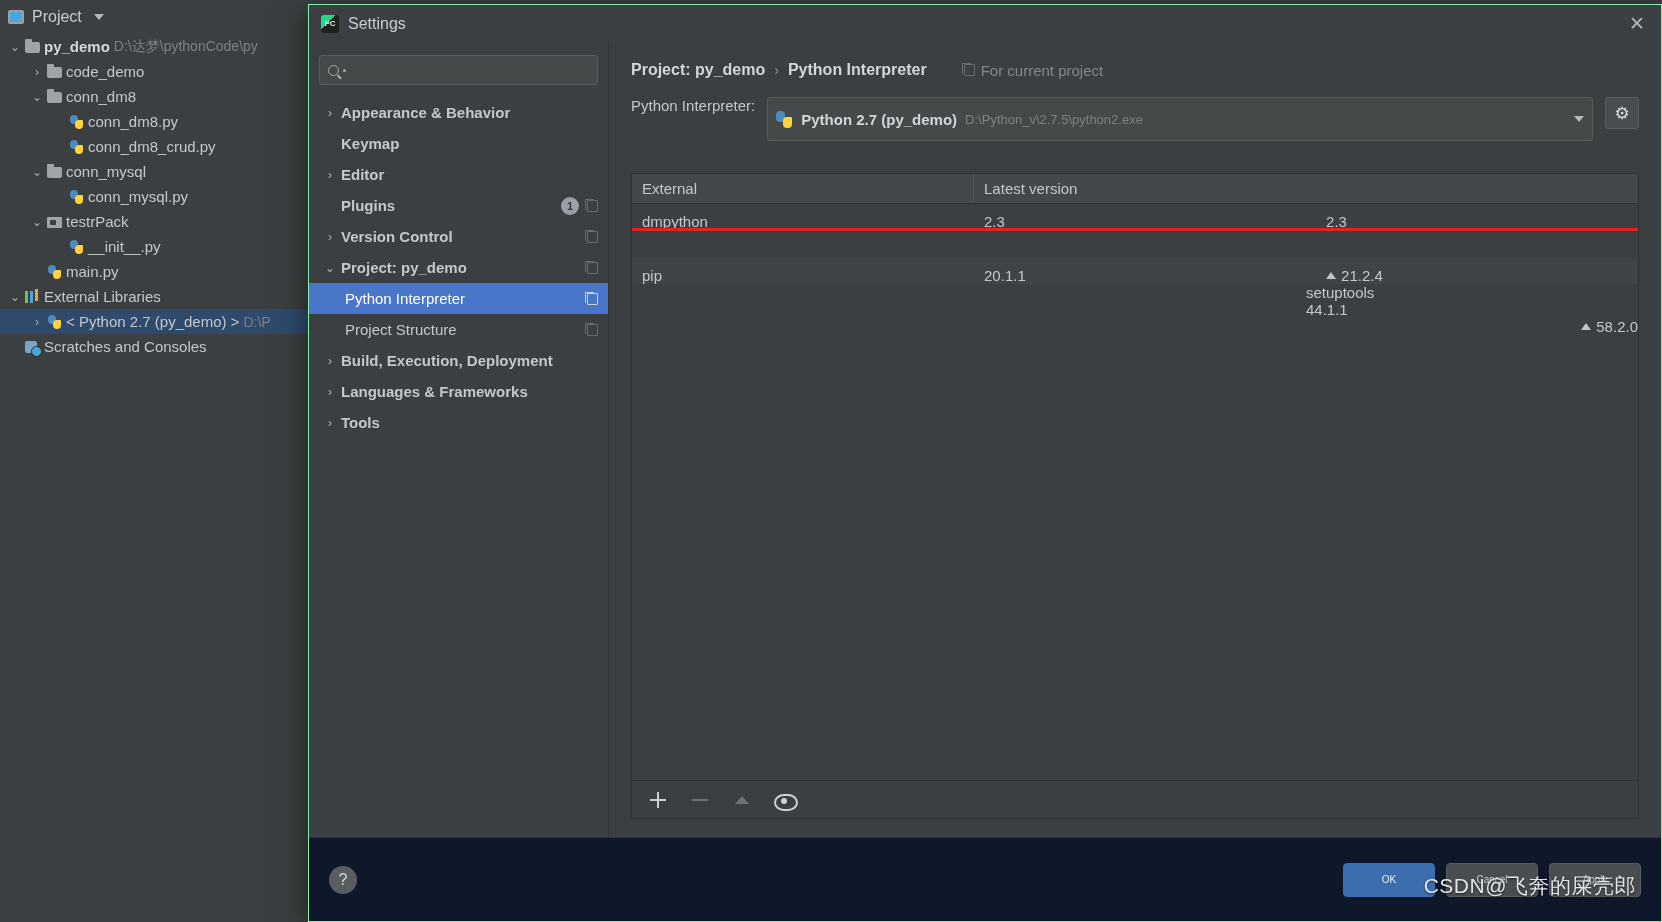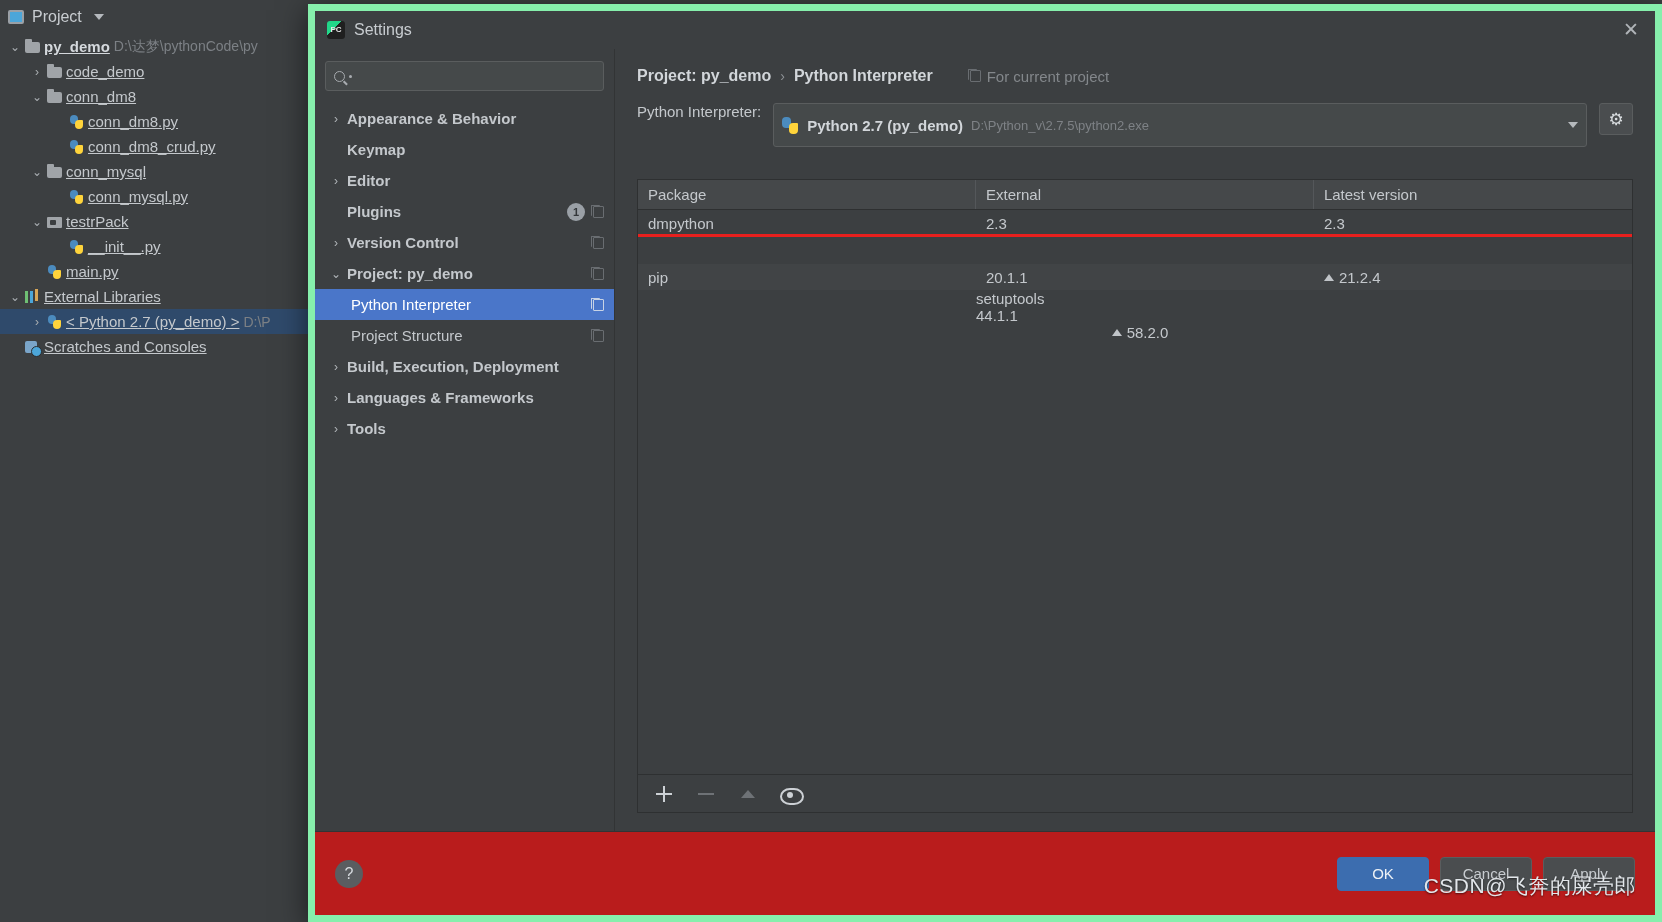--- a/index.html
+++ b/index.html
@@ -70,28 +70,28 @@
     background: #6fbf73; box-shadow: 5px 0 0 #4ca6d9, 10px -2px 0 #d8a657;
   }
   .ic-scratch::before {
     content: ""; position: absolute; left: 1px; top: 3px; width: 12px; height: 12px;
     background: #7aa5c9; border-radius: 2px;
   }
   .ic-scratch::after {
     content: ""; position: absolute; left: 7px; top: 8px; width: 9px; height: 9px;
     background: #4ca6d9; border-radius: 50%; border: 1px solid #2b2d2f;
   }
-  .tree-name { color: #c4c8cc; text-decoration: underline; }
+  .tree-name { color: #c4c8cc; }
   .tree-name.bold { font-weight: bold; color: #d4d8dc; }
   .tree-path { color: #7c8085; font-size: 14px; margin-left: 4px; }
 
   
   .dlg {
     position: absolute; left: 308px; top: 4px; width: 1354px; height: 918px;
-    background: #b91c1c; border: 7px solid #86efac;
+    background: #0f172a; border: 1px solid #86efac;
     box-shadow: 0 6px 28px rgba(0,0,0,.55);
   }
   .dlg-title {
     height: 38px; display: flex; align-items: center; gap: 9px; padding-left: 12px;
     background: #3c3f41; position: relative;
   }
   .pc-logo {
     width: 18px; height: 18px; border-radius: 3px;
     background: linear-gradient(135deg, #21d789 0%, #21d789 40%, #1f1f1f 40%);
     position: relative; flex: none; overflow: hidden;
@@ -204,21 +204,21 @@
   }
   .tbl-head { display: flex; height: 30px; background: #45484a; border-bottom: 1px solid #2e3031; }
   .th {
     color: #c4c8cc; font-size: 15px; display: flex; align-items: center; padding-left: 10px;
     border-right: 1px solid #54575a;
   }
   .th:last-child { border-right: none; }
   .c1 { width: 34%; } .c2 { width: 34%; } .c3 { flex: 1; }
 
   .tbl-body { flex: 1; overflow: hidden; position: relative; }
-  .tr { display: flex; height: 26px; align-items: center; }
+  .tr { display: flex; height: 26px; align-items: flex-end; }
   .tr:nth-child(odd)  { background: #3c3f41; }
   .tr:nth-child(even) { background: #414446; }
   .td { color: #c4c8cc; font-size: 15px; padding-left: 10px; display: flex; align-items: center; gap: 5px; }
   .up-tri {
     width: 0; height: 0; border-left: 5px solid transparent; border-right: 5px solid transparent;
     border-bottom: 7px solid #c0c4c8; flex: none;
   }
 
   .red-box {
     position: absolute; left: -11px; top: -3px; right: -11px; height: 30px;
@@ -250,21 +250,21 @@
   .dlg-foot {
     position: absolute; left: 0; right: 0; bottom: 0; height: 84px;
     border-top: 1px solid #323435; display: flex; align-items: center; padding: 0 20px;
   }
   .help-btn {
     width: 28px; height: 28px; border-radius: 50%; background: #5a5d60; color: #d6dade;
     font-size: 16px; display: flex; align-items: center; justify-content: center; cursor: pointer;
   }
   .foot-right { margin-left: auto; display: flex; gap: 11px; align-items: center; }
   .btn {
-    min-width: 92px; height: 34px; border-radius: 4px; font-size: 15px;
+    min-width: 92px; height: 34px; border-radius: 4px; font-size: 10px;
     display: flex; align-items: center; justify-content: center; cursor: pointer;
     border: 1px solid #5a5d5e; background: #4a4d4f; color: #c8ccd0; padding: 0 16px;
   }
   .btn.primary { background: #3c6daf; border-color: #3c6daf; color: #eef2f6; }
 
   
   .watermark {
     position: absolute; right: 26px; bottom: 22px; z-index: 40;
     color: #e2e6ea; font-size: 21px; letter-spacing: .5px;
     text-shadow: 0 1px 2px rgba(0,0,0,.6); pointer-events: none; white-space: nowrap;
@@ -442,21 +442,20 @@
             <span class="py-icon"></span>
             <span class="combo-main">Python 2.7 (py_demo)</span>
             <span class="combo-sub">D:\Python_v\2.7.5\python2.exe</span>
             <span class="combo-caret"></span>
           </div>
           <div class="gear-btn">⚙</div>
         </div>
 
         <div class="tbl-wrap">
           <div class="tbl-head" id="tbl-head">
-              <div class="th c1">Package</div>
               <div class="th c2">External</div>
               <div class="th c3">Latest version</div>
             </div>
           <div class="tbl-body" id="tbl-body">
               <div class="tr" style="position: relative;">
                 <div class="td c1">dmpython</div>
                 <div class="td c2">2.3</div>
                 <div class="td c3">
                   <span>2.3</span>
                 </div>

